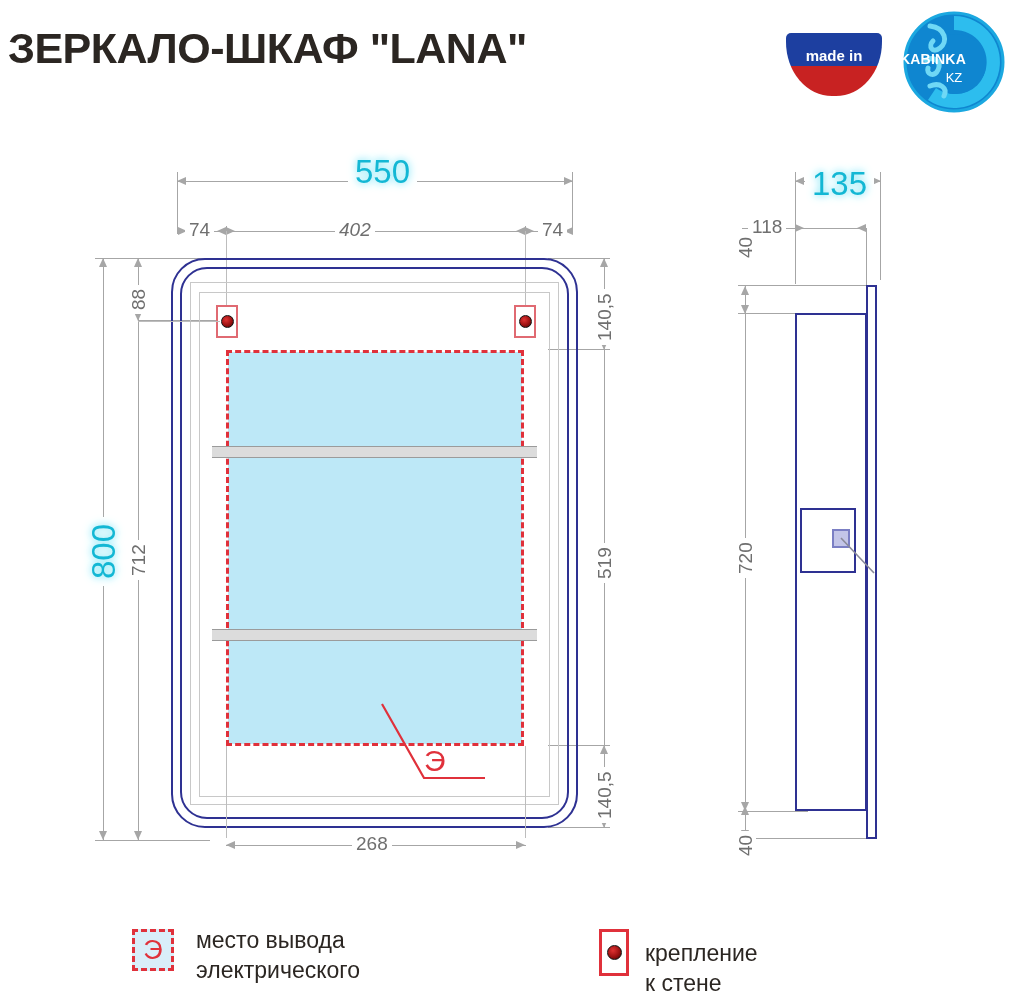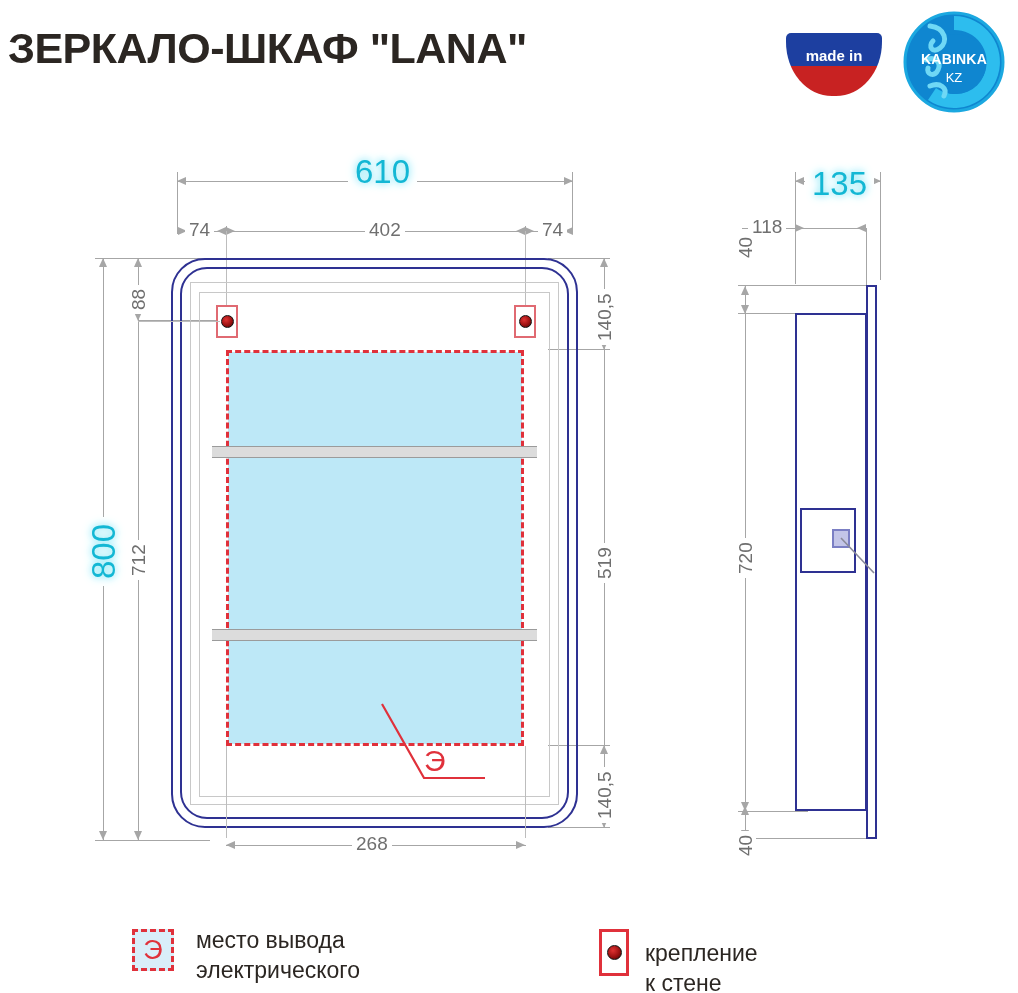--- a/index.html
+++ b/index.html
@@ -50,21 +50,20 @@
 
   
   .badge-logo {
     position: absolute;
     left: 900px; top: 8px;
     width: 108px; height: 108px;
   }
   .badge-logo .logo-text-1 {
     position: absolute;
     left: 0; right: 0; top: 43px;
-    text-align: center;
     color: #ffffff;
     font-size: 14px;
     font-weight: bold;
     letter-spacing: .2px;
   }
   .badge-logo .logo-text-2 {
     position: absolute;
     left: 0; right: 0; top: 62px;
     text-align: center;
     color: #ffffff;
@@ -260,40 +259,40 @@
     <div class="logo-text-2">KZ</div>
   </div>
 
   <div>
 
     <div class="dim-line vline" style="left:177px; top:172px; height:34px;"></div>
     <div class="dim-line vline" style="left:572px; top:172px; height:34px;"></div>
     <div class="dim-line hline" style="left:177px; top:181px; width:396px;"></div>
     <div class="arr arr-l" style="left:177px; top:177px;"></div>
     <div class="arr arr-r" style="left:564px; top:177px;"></div>
-    <div class="dim-text dim-main" style="left:348px; top:162px;">610</div>
+    <div class="dim-text dim-main" style="left:348px; top:162px;">550</div>
 
     <div class="dim-line vline" style="left:177px; top:206px; height:28px;"></div>
     <div class="dim-line vline" style="left:226px; top:226px; height:35px;"></div>
     <div class="dim-line vline" style="left:525px; top:226px; height:35px;"></div>
     <div class="dim-line vline" style="left:572px; top:206px; height:28px;"></div>
 
     <div class="dim-line hline" style="left:177px; top:231px; width:50px;"></div>
     <div class="dim-line hline" style="left:226px; top:231px; width:300px;"></div>
     <div class="dim-line hline" style="left:524px; top:231px; width:49px;"></div>
 
     <div class="arr arr-r" style="left:178px; top:227px;"></div>
     <div class="arr arr-l" style="left:217px; top:227px;"></div>
     <div class="arr arr-r" style="left:226px; top:227px;"></div>
     <div class="arr arr-l" style="left:516px; top:227px;"></div>
     <div class="arr arr-r" style="left:525px; top:227px;"></div>
     <div class="arr arr-l" style="left:564px; top:227px;"></div>
 
     <div class="dim-text" style="left:185px; top:220px;">74</div>
-    <div class="dim-text" style="left:365px; top:220px;">402</div>
+    <div class="dim-text" style="left:335px; top:220px;font-style:italic;">402</div>
     <div class="dim-text" style="left:538px; top:220px;">74</div>
 
     <div class="dim-ext vline" style="left:226px; top:231px; height:90px;"></div>
     <div class="dim-ext vline" style="left:525px; top:231px; height:90px;"></div>
 
     <div class="dim-line hline" style="left:95px; top:258px; width:115px;"></div>
     <div class="dim-line hline" style="left:95px; top:840px; width:115px;"></div>
     <div class="dim-line vline" style="left:103px; top:258px; height:582px;"></div>
     <div class="arr arr-u" style="left:99px; top:258px;"></div>
     <div class="arr arr-d" style="left:99px; top:831px;"></div>

